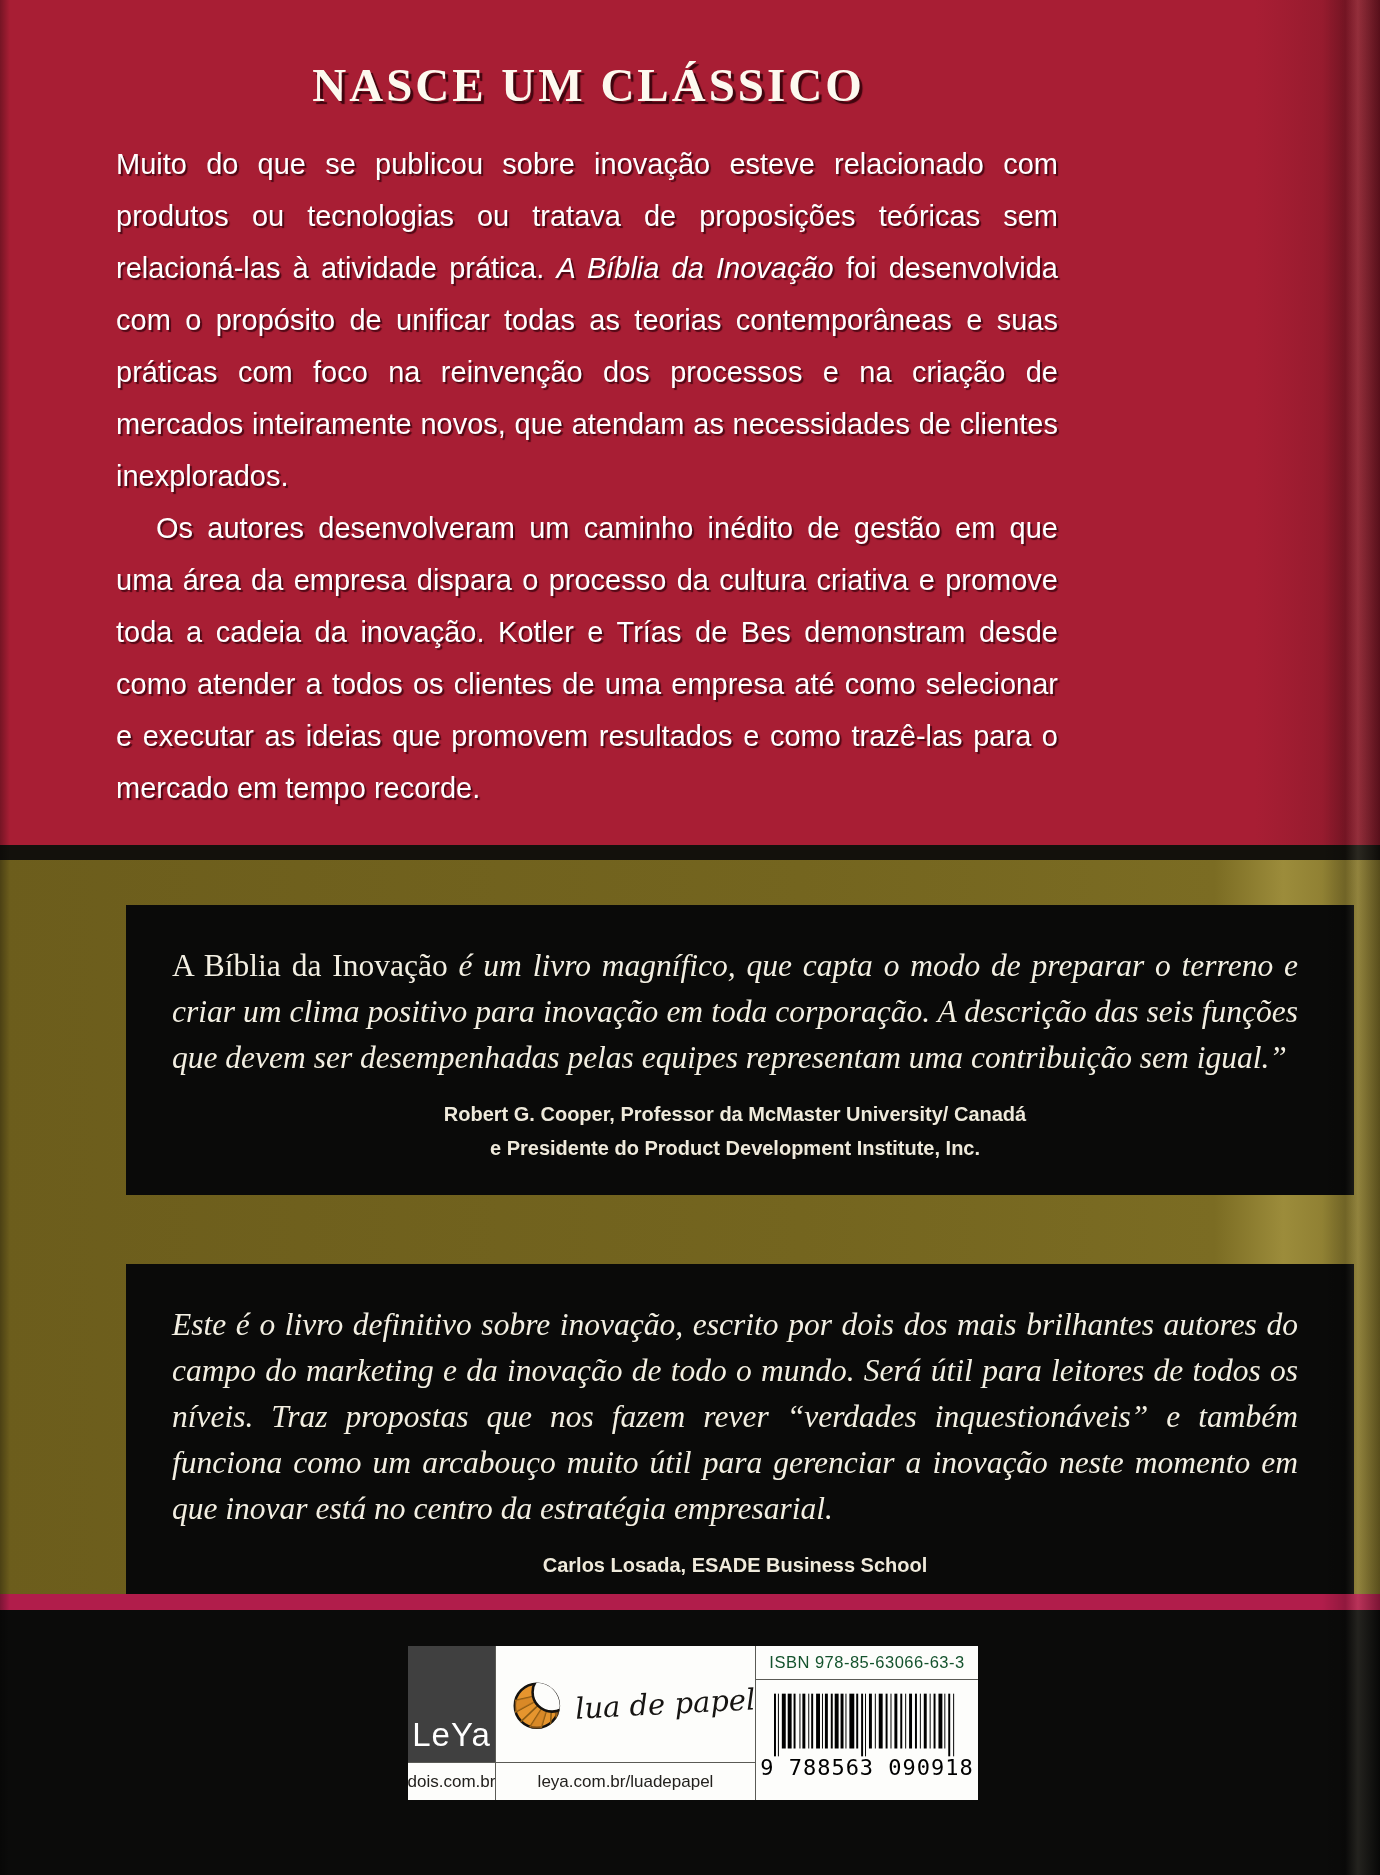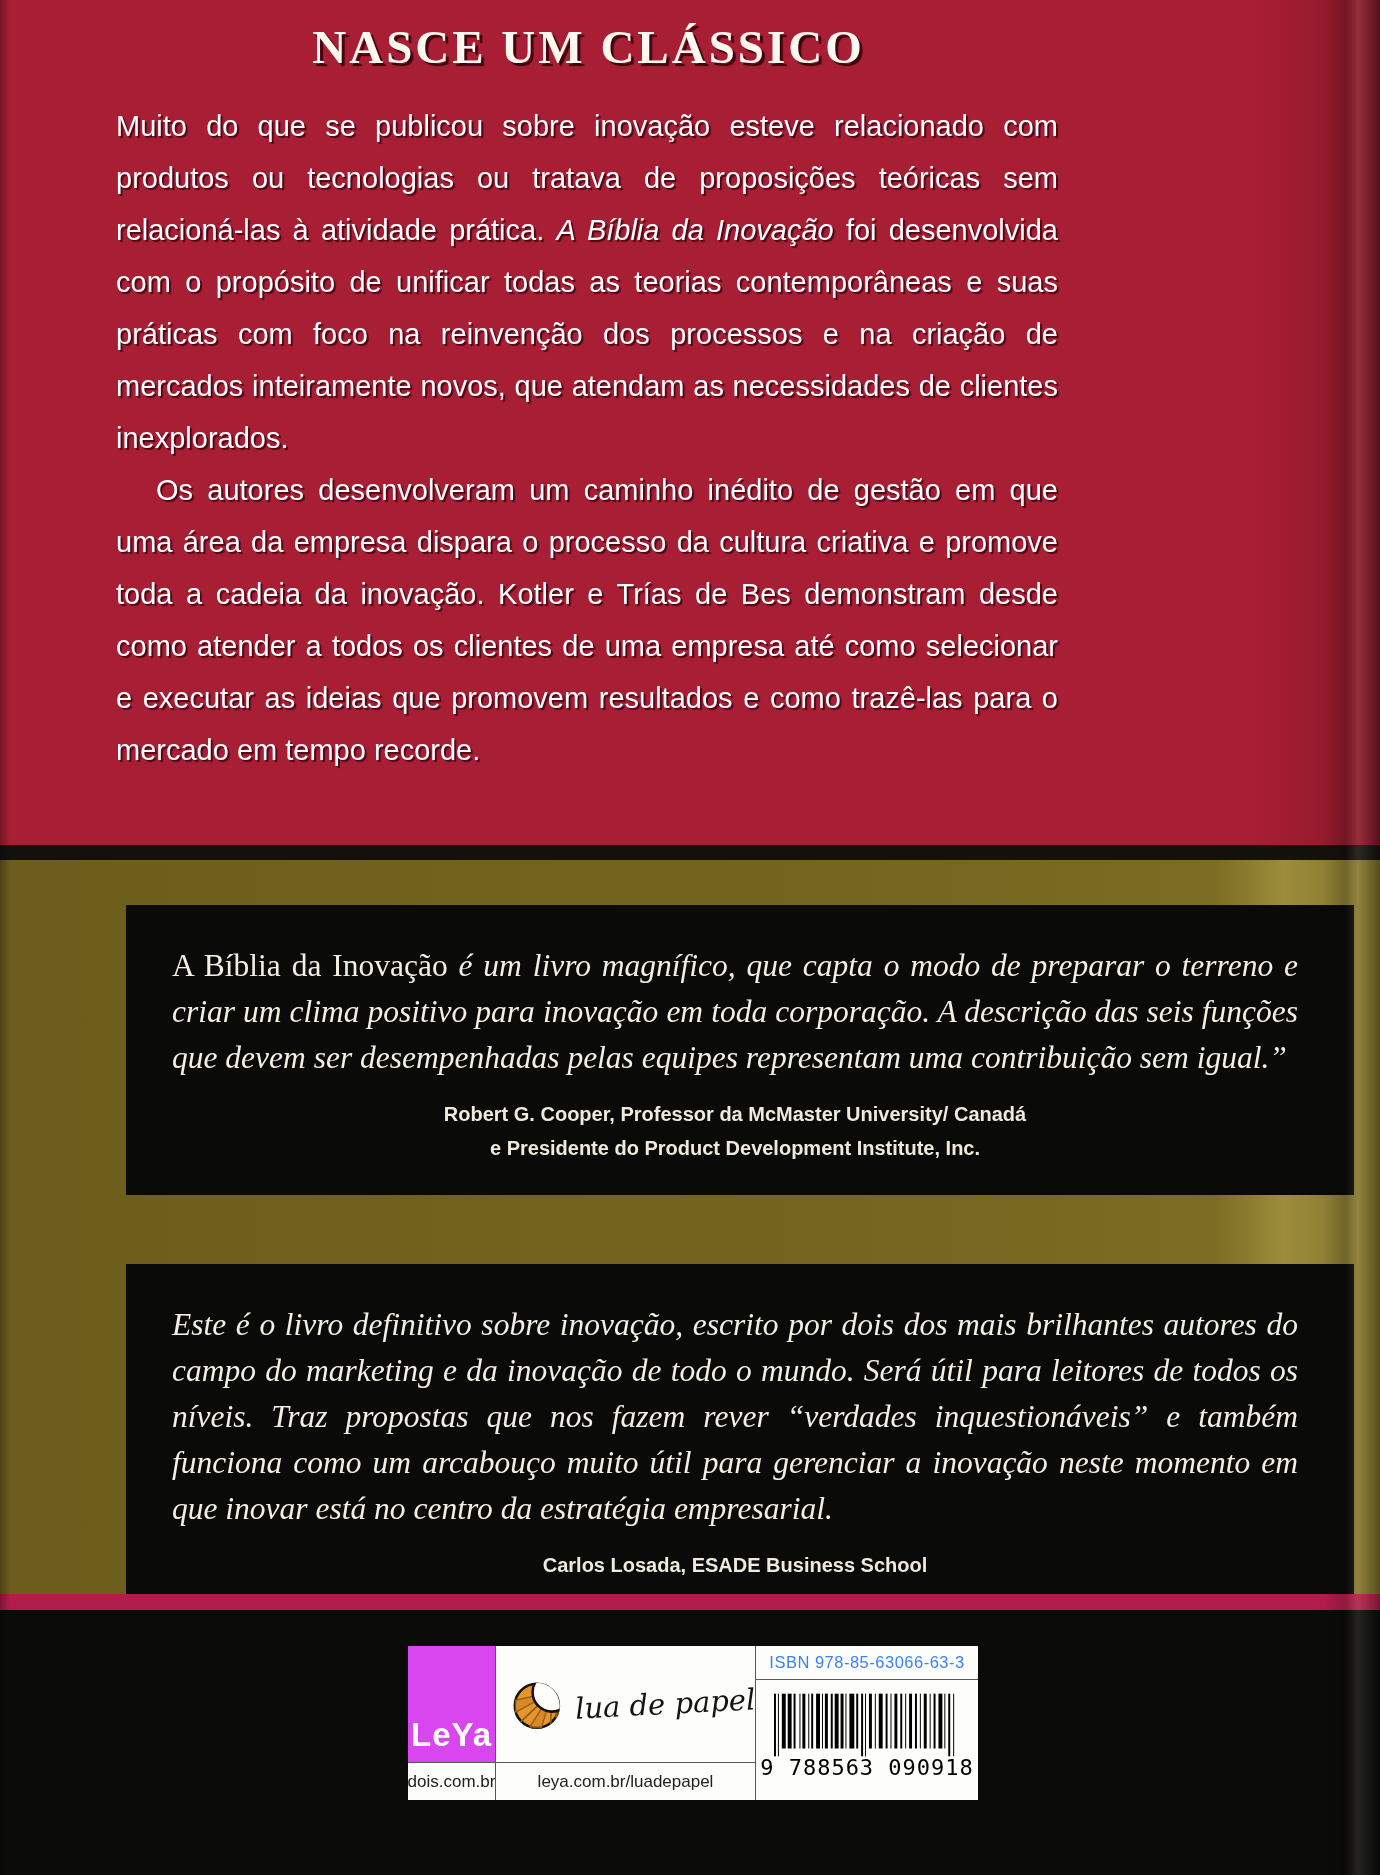--- a/index.html
+++ b/index.html
@@ -2,21 +2,21 @@
 <html><head>
 <meta charset="utf-8">
 <style>
   html,body{margin:0;padding:0;background:#000;}
   .page{position:relative;width:1380px;height:1875px;background:#0b0b0a;overflow:hidden;
         font-family:"Liberation Sans",sans-serif;}
 
   
   .red-section{position:absolute;top:0;left:0;width:1380px;height:845px;
     background:linear-gradient(90deg,#a81e34 0%,#a81e34 91%,#961b2e 96%,#7e1626 100%);}
-  .cover-title{margin:0;padding-top:20px;width:945px;margin-left:116px;text-align:center;
+  .cover-title{margin:16px;padding-top:42px;width:945px;margin-left:116px;text-align:center;
     font-family:"Liberation Serif",serif;font-weight:bold;font-size:47px;letter-spacing:3px;
     color:#fdf9ef;text-shadow:3px 3px 1px rgba(45,0,8,.85);}
   .blurbs{width:942px;margin:26px 0 0 116px;}
   .blurbs p{margin:0;font-size:29px;line-height:52px;color:#ffffff;text-align:justify;
     text-shadow:2px 2px 1px rgba(55,2,12,.8);}
   .blurbs p.indent{text-indent:40px;}
   .book-title-it{font-style:italic;}
 
   
   .black-stripe{position:absolute;top:845px;left:0;width:1380px;height:15px;background:#13110c;}
@@ -35,31 +35,31 @@
   .attribution{margin:16px 0 0;text-align:center;font-weight:bold;font-size:20px;line-height:34px;
     color:#efeadb;}
   .attribution span{display:block;}
 
   
   .bottom-section{position:absolute;top:1610px;left:0;width:1380px;height:265px;background:#0b0b0a;}
   .logo-strip{position:absolute;left:408px;top:36px;width:570px;height:154px;display:flex;
     background:#fdfdfb;}
   .col{display:flex;flex-direction:column;box-sizing:border-box;}
   .col-leya{width:87px;}
-  .leya-red{flex:1;background:#d946ef;color:#fff;display:flex;align-items:flex-end;justify-content:center;
-    padding-bottom:8px;font-weight:bold;font-size:33px;letter-spacing:1px;}
+  .leya-red{flex:1;background:#404040;color:#fff;display:flex;align-items:flex-end;justify-content:center;
+    padding-bottom:8px;font-weight:normal;font-size:33px;letter-spacing:1px;}
   .url-cell{height:37px;background:#fdfdfb;border-top:1.5px solid #5a5a55;display:flex;align-items:center;
     justify-content:center;font-size:17px;color:#23211e;}
   .col-lua{width:260px;border-left:1.5px solid #5a5a55;background:#fdfdfb;}
   .lua-top{flex:1;display:flex;align-items:center;padding-left:12px;}
   .script{font-family:"DejaVu Serif",serif;font-style:italic;font-size:29px;color:#161412;
     transform:rotate(-3deg);margin-left:4px;white-space:nowrap;}
   .col-isbn{width:223px;border-left:1.5px solid #5a5a55;background:#fdfdfb;}
   .isbn-label{height:33px;border-bottom:1.5px solid #5a5a55;display:flex;align-items:center;
-    justify-content:center;font-size:16.5px;color:#3b82f6;letter-spacing:.5px;}
+    justify-content:center;font-size:16.5px;color:#14532d;letter-spacing:.5px;}
   .barcode-area{flex:1;padding-top:13px;}
   .bars{display:block;margin:0 auto;}
   .digits{font-family:"DejaVu Sans Mono",monospace;font-size:22px;letter-spacing:1px;color:#000;
     text-align:center;margin-top:-2px;}
 
   
   .edge-right{position:absolute;top:0;right:0;width:58px;height:100%;pointer-events:none;
     background:linear-gradient(90deg,rgba(0,0,0,0) 0%,rgba(0,0,0,.18) 40%,rgba(255,246,214,.10) 62%,rgba(0,0,0,.30) 100%);}
   .edge-left{position:absolute;top:0;left:0;width:10px;height:100%;pointer-events:none;
     background:linear-gradient(90deg,rgba(0,0,0,.30),rgba(0,0,0,0));}

